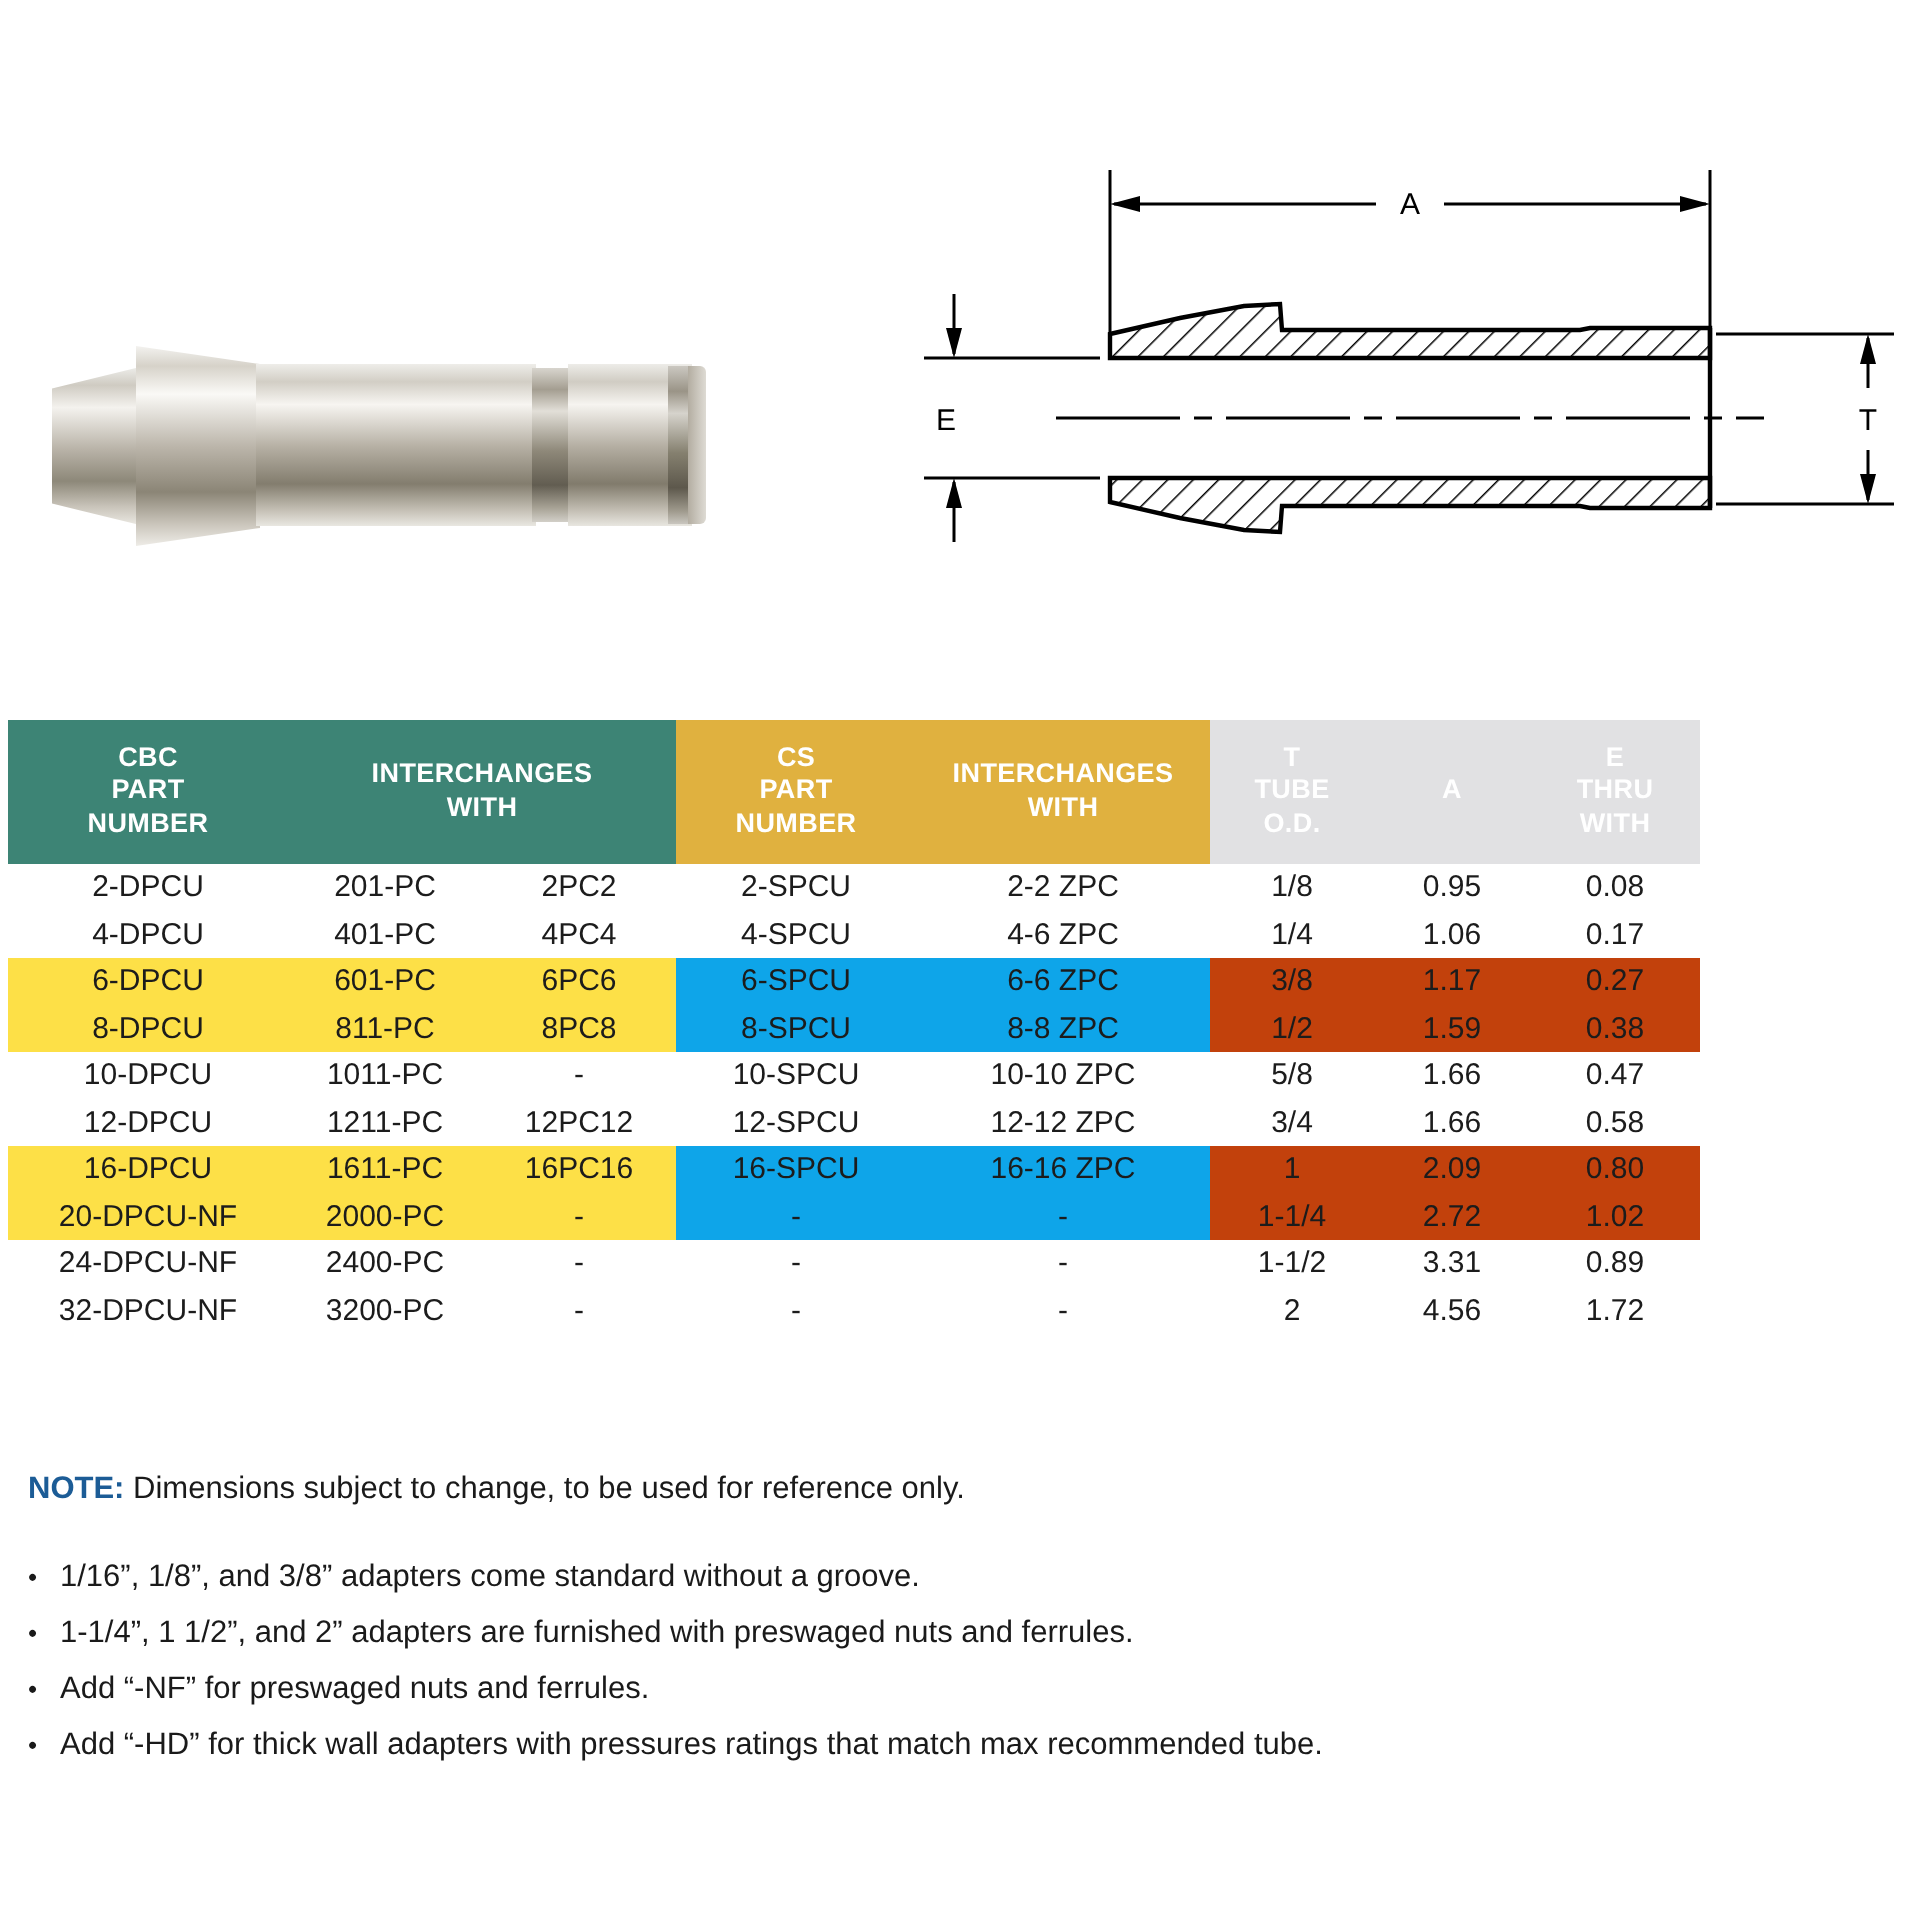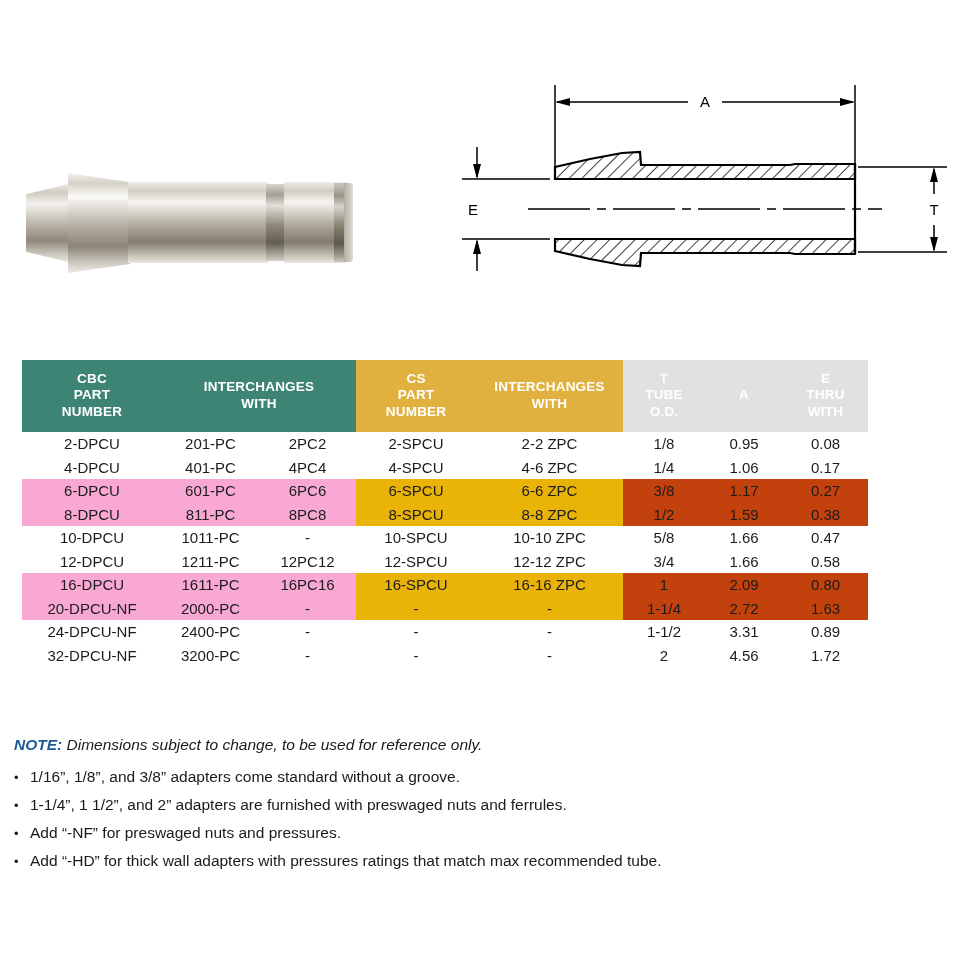--- a/index.html
+++ b/index.html
@@ -90,21 +90,21 @@
   #technical-drawing {
     position: absolute;
     left: 450px; top: 55px;
     width: 504px; height: 250px;
   }
   #technical-drawing svg { display: block; }
 
   
   #spec-table {
     position: absolute;
-    left: 22px; top: 360px;
+    left: 4px; top: 360px;
     width: 846px;
     border-collapse: collapse;
     table-layout: fixed;
   }
   #spec-table th {
     color: #ffffff;
     font-size: 13.5px;
     font-weight: bold;
     line-height: 1.22;
     letter-spacing: 0.2px;
@@ -121,35 +121,34 @@
   #spec-table td {
     font-size: 15px;
     text-align: center;
     padding: 0;
     height: 23.5px;
     line-height: 23.5px;
     color: #1c1c1c;
     white-space: nowrap;
   }
   
-  tr.band td.g-cbc { background: #f9a8d4; }
-  tr.band td.g-cs  { background: #eab308; }
+  tr.band td.g-cbc { background: #fde047; }
+  tr.band td.g-cs  { background: #0ea5e9; }
   tr.band td.g-dim { background: #c2410c; }
 
   
   #notes {
     position: absolute;
     left: 14px; top: 736px;
     width: 920px;
   }
   #note-line {
     font-size: 15.5px;
     color: #1a1a1a;
-    margin-bottom: 14px;
-    font-style: italic;
+    margin-bottom: 26px;
   }
   #note-label {
     color: #1c5c96;
     font-weight: bold;
   }
   .bullet-row {
     display: flex;
     align-items: baseline;
     font-size: 15.5px;
     color: #1a1a1a;
@@ -351,21 +350,21 @@
         <td class="g-dim">0.80</td>
       </tr>
       <tr class="band">
         <td class="g-cbc">20-DPCU-NF</td>
         <td class="g-cbc">2000-PC</td>
         <td class="g-cbc">-</td>
         <td class="g-cs">-</td>
         <td class="g-cs">-</td>
         <td class="g-dim">1-1/4</td>
         <td class="g-dim">2.72</td>
-        <td class="g-dim">1.63</td>
+        <td class="g-dim">1.02</td>
       </tr>
       <tr>
         <td class="g-cbc">24-DPCU-NF</td>
         <td class="g-cbc">2400-PC</td>
         <td class="g-cbc">-</td>
         <td class="g-cs">-</td>
         <td class="g-cs">-</td>
         <td class="g-dim">1-1/2</td>
         <td class="g-dim">3.31</td>
         <td class="g-dim">0.89</td>
@@ -391,20 +390,20 @@
       <div class="bullet-row">
         <span class="bullet-dot">•</span>
         <span class="bullet-text">1/16”, 1/8”, and 3/8” adapters come standard without a groove.</span>
       </div>
       <div class="bullet-row">
         <span class="bullet-dot">•</span>
         <span class="bullet-text">1-1/4”, 1 1/2”, and 2” adapters are furnished with preswaged nuts and ferrules.</span>
       </div>
       <div class="bullet-row">
         <span class="bullet-dot">•</span>
-        <span class="bullet-text">Add “-NF” for preswaged nuts and pressures.</span>
+        <span class="bullet-text">Add “-NF” for preswaged nuts and ferrules.</span>
       </div>
       <div class="bullet-row">
         <span class="bullet-dot">•</span>
         <span class="bullet-text">Add “-HD” for thick wall adapters with pressures ratings that match max recommended tube.</span>
       </div>
     </div>
 </div>
 
 </body></html>

